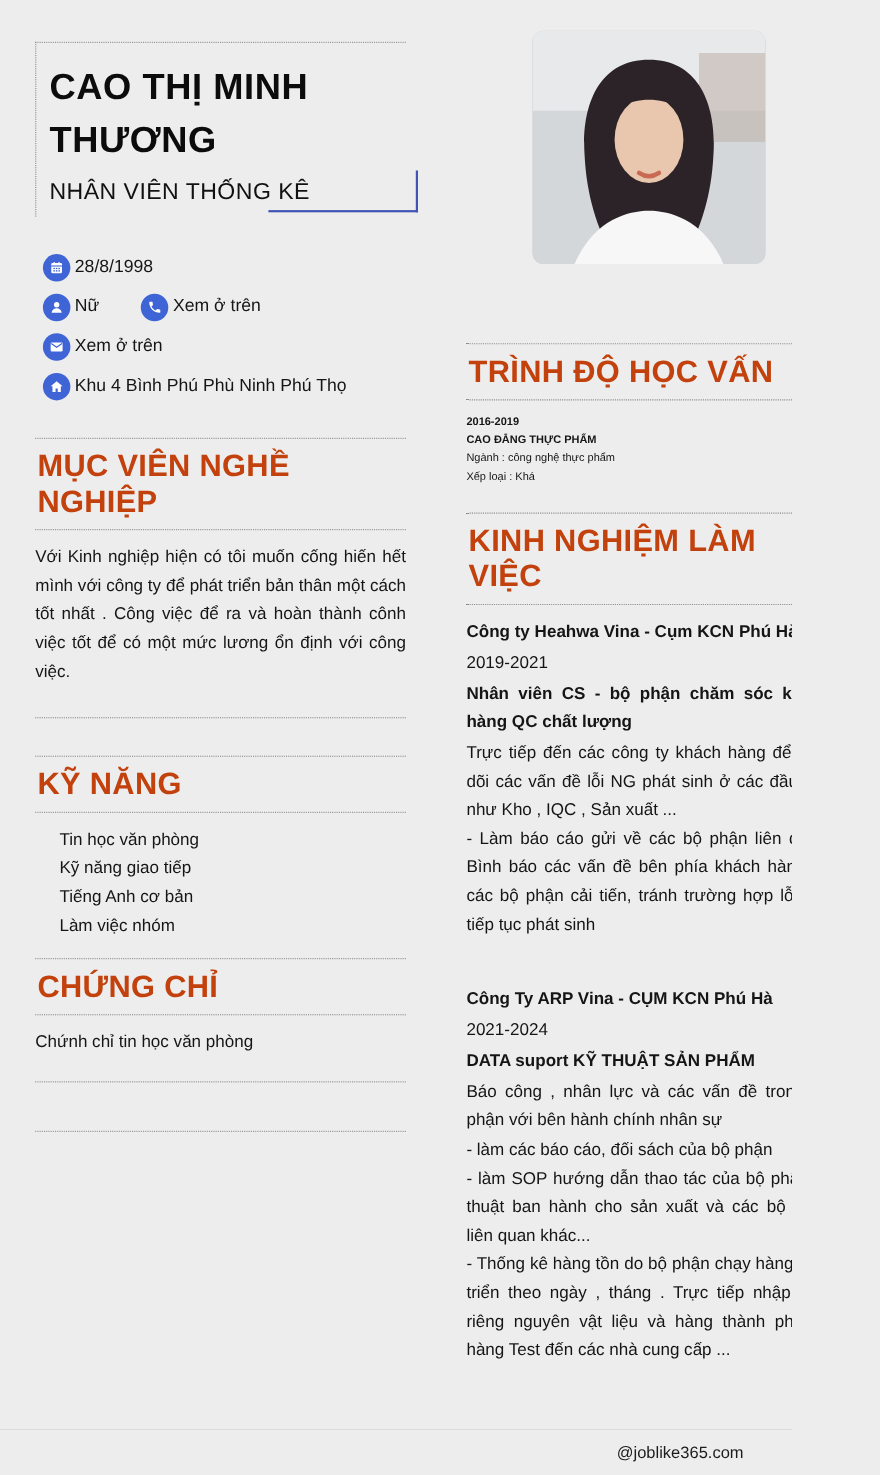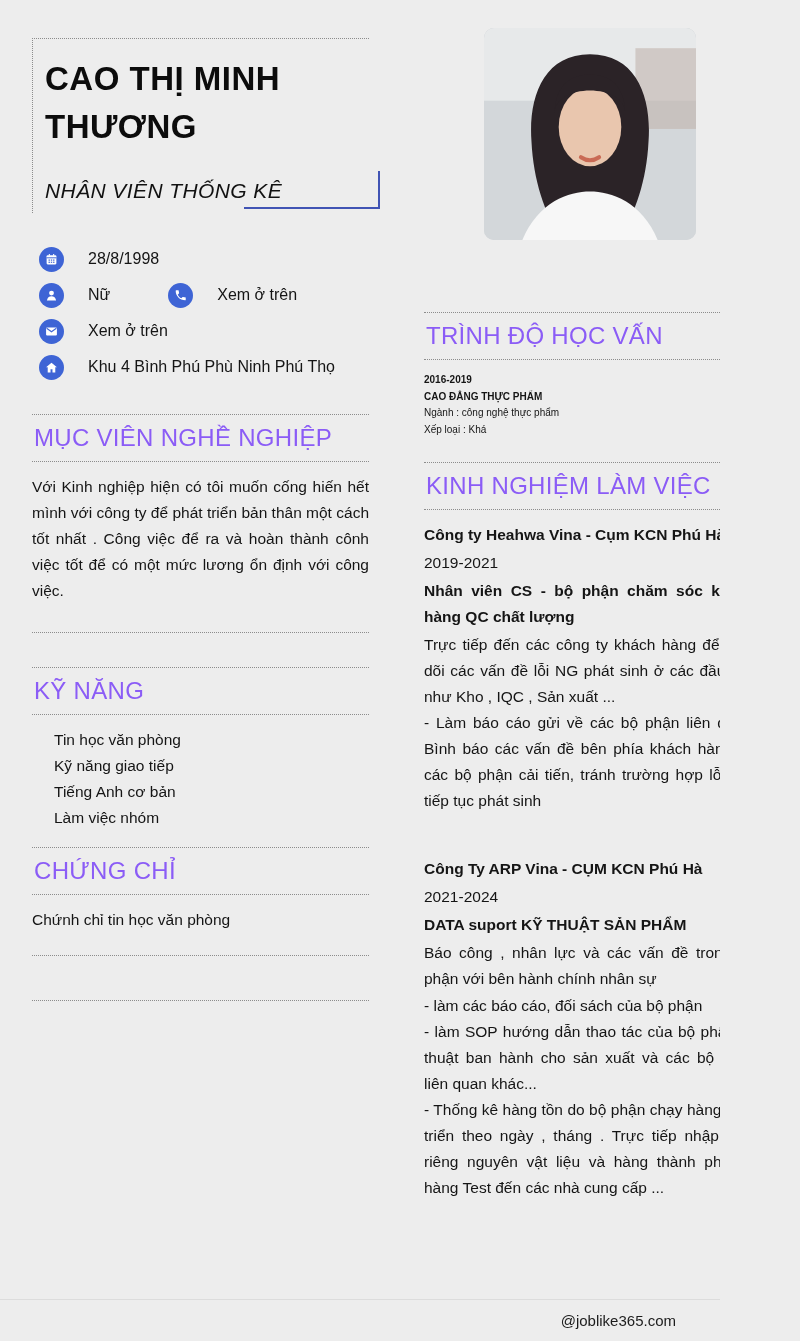--- a/index.html
+++ b/index.html
@@ -24,51 +24,51 @@
     padding: 16px 0 10px 12px;
   }
   .candidate-name {
     margin: 0;
     font-size: 33px;
     font-weight: 700;
     line-height: 1.45;
     letter-spacing: 0.5px;
     color: #0c0c0c;
   }
-  .job-title-wrap { position: relative; margin-top: 28px; font-style: italic; }
+  .job-title-wrap { position: relative; margin-top: 12px; }
   .job-title { font-size: 21px; letter-spacing: 0.4px; color: #111; }
   .title-accent {
     position: absolute;
     right: -11px;
     top: -8px;
     width: 136px;
     height: 38px;
     border-bottom: 2px solid #4154b4;
     border-right: 2px solid #4154b4;
   }
 
   
   .contact { margin-top: 34px; padding-left: 7px; display: flex; flex-direction: column; gap: 11px; }
-  .contact-row { display: flex; align-items: center; gap: 24px; font-size: 16px; }
+  .contact-row { display: flex; align-items: center; gap: 4px; font-size: 16px; }
   .cicon {
     width: 25px; height: 25px; border-radius: 50%;
     background: #3e64d5;
     display: inline-flex; align-items: center; justify-content: center;
     flex: 0 0 25px;
   }
   .cicon svg { width: 13px; height: 13px; display: block; }
   .gap-left { margin-left: 34px; }
 
   
   .section { margin-top: 34px; }
   .section-tight { margin-top: 16px; }
   .section-heading {
-    color: #8b5cf6;
-    font-size: 24px;
-    font-weight: 400;
+    color: #c2410c;
+    font-size: 28px;
+    font-weight: 700;
     letter-spacing: 0.3px;
     padding: 9px 2px 9px 2px;
     border-top: 1px dotted #8c8c8c;
     border-bottom: 1px dotted #8c8c8c;
   }
   .body-text { font-size: 15.5px; line-height: 1.68; text-align: justify; margin-top: 12px; }
   .skill-list { list-style: none; margin: 12px 0 0 18px; padding: 0 0 0 4px; font-size: 15.5px; line-height: 1.68; }
   .divider { border-top: 1px dotted #8c8c8c; }
   .div-1 { margin-top: 28px; }
   .div-2 { margin-top: 22px; }

